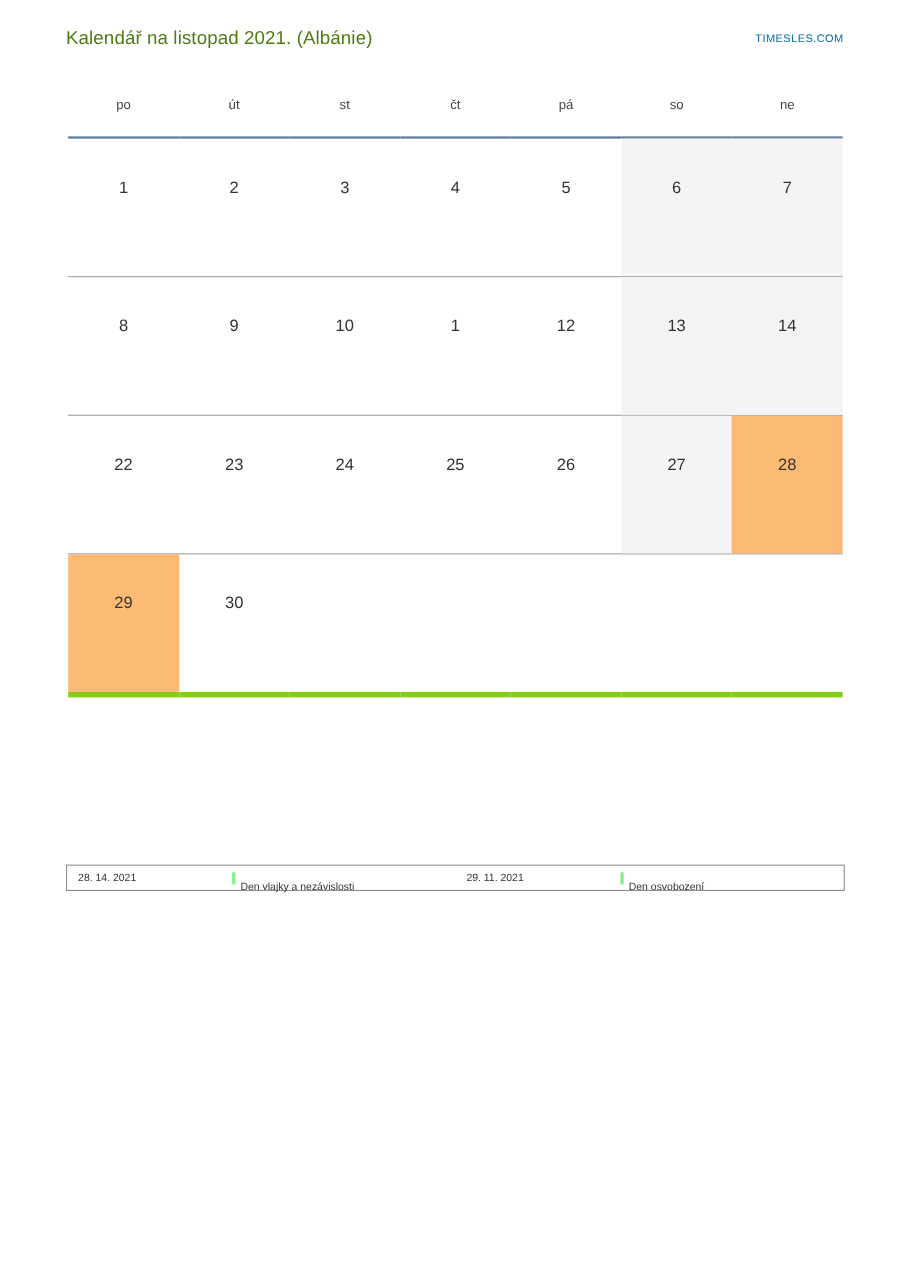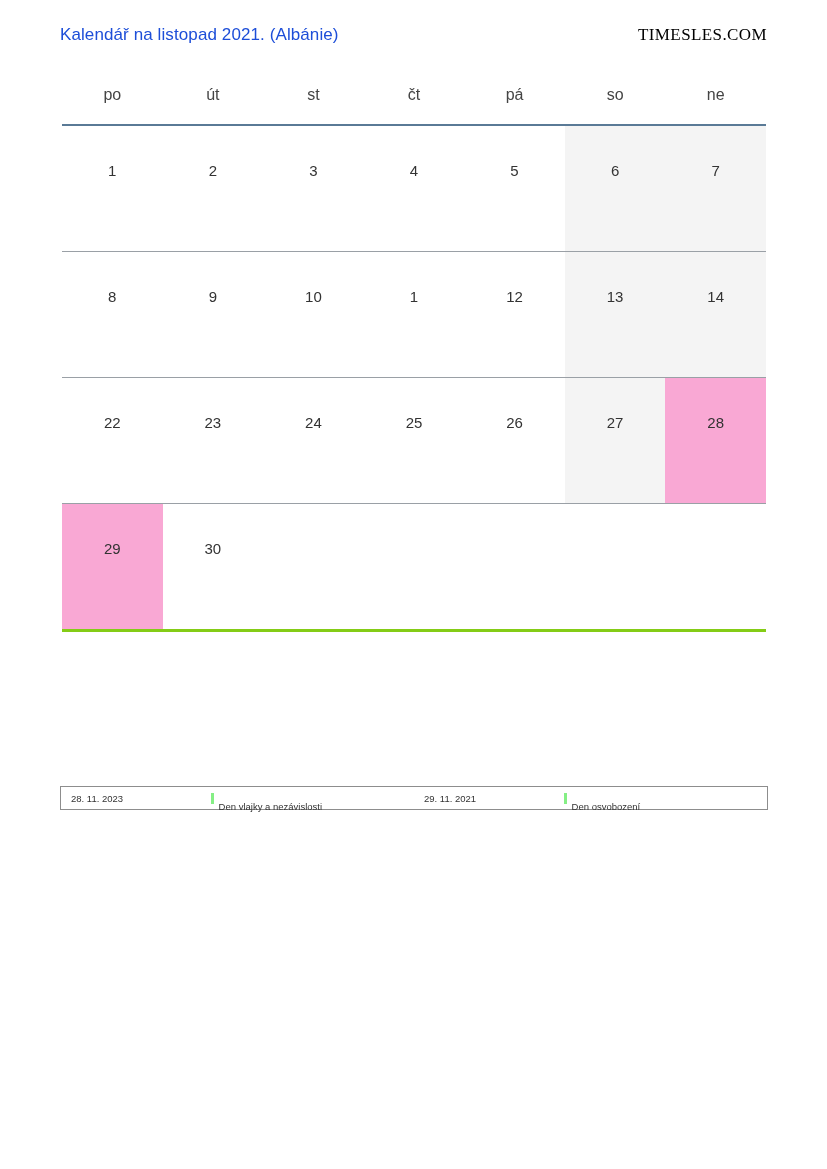--- a/index.html
+++ b/index.html
@@ -29,44 +29,43 @@
     top: 18px;
     left: 60px;
     right: 60px;
     height: 34px;
     display: flex;
     align-items: center;
     justify-content: space-between;
   }
   .cal-title {
     font-size: 17px;
-    color: #1d4ed8;
+    color: #4d7c0f;
     font-weight: normal;
     letter-spacing: 0.1px;
     white-space: nowrap;
   }
   .brand {
-    font-size: 17px;
-    color: #000000;
+    font-size: 10px;
+    color: #0369a1;
     letter-spacing: 0.4px;
     white-space: nowrap;
-    font-family: Liberation Serif, serif;
   }
 
   
   .calendar {
     position: absolute;
     top: 84px;
     left: 62px;
     width: 704px;
     border-collapse: collapse;
     table-layout: fixed;
   }
   .calendar th {
-    font-size: 16px;
+    font-size: 12px;
     font-weight: normal;
     color: #444444;
     text-align: center;
     padding: 0 0 18px 0;
     height: 22px;
   }
   .calendar thead tr {
     border-bottom: 2px solid #5a7a96;
   }
   .calendar td {
@@ -81,29 +80,29 @@
     box-sizing: border-box;
     padding-top: 36px;
     text-align: center;
     font-size: 15px;
     color: #333333;
   }
   .weekend .daycell {
     background: #f4f4f4;
   }
   .holiday .daycell {
-    background: #f9a8d4;
+    background: #fdba74;
   }
   .empty .daycell {
     background: transparent;
   }
   td.weekend, td.holiday { border-bottom: 1px solid #9aa0a6; }
 
   
-  .calendar tr.lastrow td { border-bottom: 3px solid #84cc16; }
+  .calendar tr.lastrow td { border-bottom: 5px solid #84cc16; }
 
   
   .legend {
     position: absolute;
     left: 60px;
     top: 786px;
     width: 708px;
     height: 24px;
     border: 1px solid #8d8d8d;
     box-sizing: border-box;
@@ -246,21 +245,21 @@
             <div class="daycell"></div>
           </td>
         <td class="empty">
             <div class="daycell"></div>
           </td>
       </tr>
     </tbody>
   </table>
 
   <div class="legend">
-    <div class="legend-date">28. 11. 2023</div>
+    <div class="legend-date">28. 14. 2021</div>
     <div class="legend-entry">
       <span class="legend-swatch"></span>
       <span class="legend-label">Den vlajky a nezávislosti</span>
     </div>
     <div class="legend-date">29. 11. 2021</div>
     <div class="legend-entry">
       <span class="legend-swatch"></span>
       <span class="legend-label">Den osvobození</span>
     </div>
   </div>

